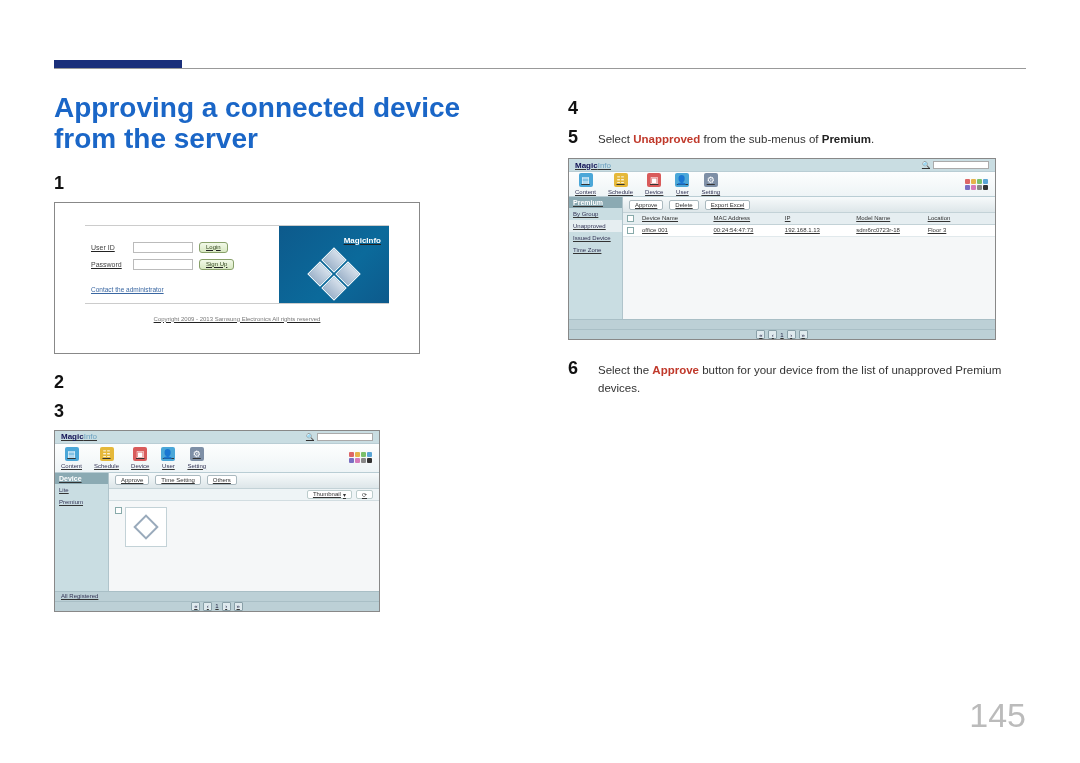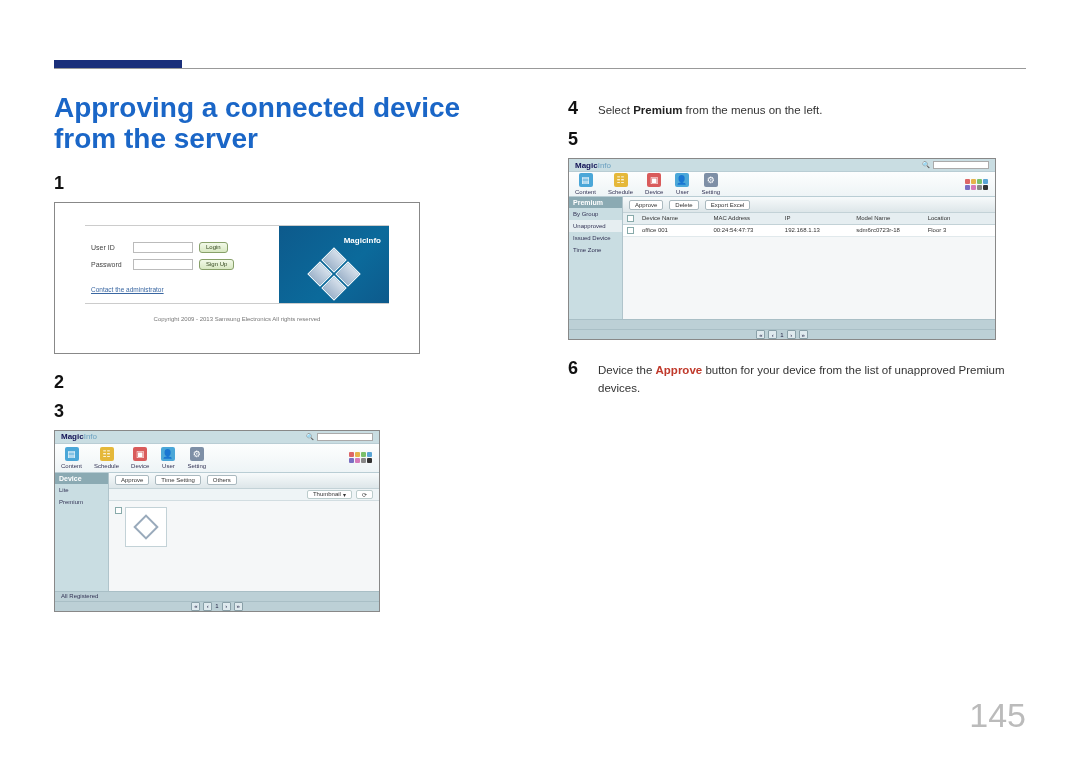--- a/index.html
+++ b/index.html
@@ -65,20 +65,21 @@
     line-height: 1.5;
     color: #333;
     padding-top: 4px;
   }
   .bold-black { font-weight: 700; color: #222; }
   .bold-red { font-weight: 700; color: #c0392b; }
   .figure {
     border: 1px solid #888;
     margin: 8px 0 18px 0;
     background: #fff;
+    text-decoration: underline;
   }
   .page-num {
     position: absolute;
     right: 54px;
     bottom: 28px;
     font-size: 34px;
     color: #bbb;
     font-weight: 400;
   }
 
@@ -348,27 +349,27 @@
           <div class="pgbtn">›</div>
           <div class="pgbtn">»</div>
         </div>
       </div>
     </div>
   </div>
 
   <div class="col">
     <div class="step">
       <div class="step-num">4</div>
+    </div>
+
+    <div class="step">
+      <div class="step-num">5</div>
       <div class="step-text">
-        <span>Select </span><span class="bold-black">Premium</span><span> from the menus on the left.</span>
-      </div>
-    </div>
-
-    <div class="step">
-      <div class="step-num">5</div>
+        <span>Select </span><span class="bold-red">Unapproved</span><span> from the sub-menus of </span><span class="bold-black">Premium</span><span>.</span>
+      </div>
     </div>
 
     <div class="figure fig-app fig3" style="width:428px;">
       <div class="app-header">
         <div class="app-brand"><span>Magic</span><span class="info">Info</span></div>
         <div class="app-search-row">
           <span>🔍</span>
           <div class="app-search"></div>
         </div>
       </div>
@@ -451,19 +452,19 @@
           <span>1</span>
           <div class="pgbtn">›</div>
           <div class="pgbtn">»</div>
         </div>
       </div>
     </div>
 
     <div class="step">
       <div class="step-num">6</div>
       <div class="step-text">
-        <span>Device the </span><span class="bold-red">Approve</span><span> button for your device from the list of unapproved Premium devices.</span>
+        <span>Select the </span><span class="bold-red">Approve</span><span> button for your device from the list of unapproved Premium devices.</span>
       </div>
     </div>
   </div>
 </div>
 
 <div class="page-num">145</div>
 
 </body></html>

